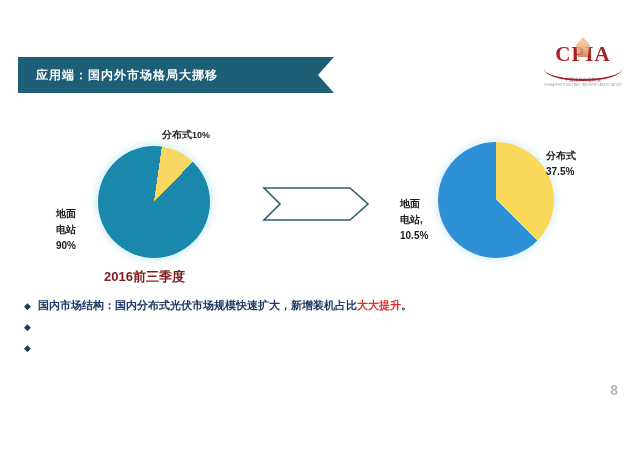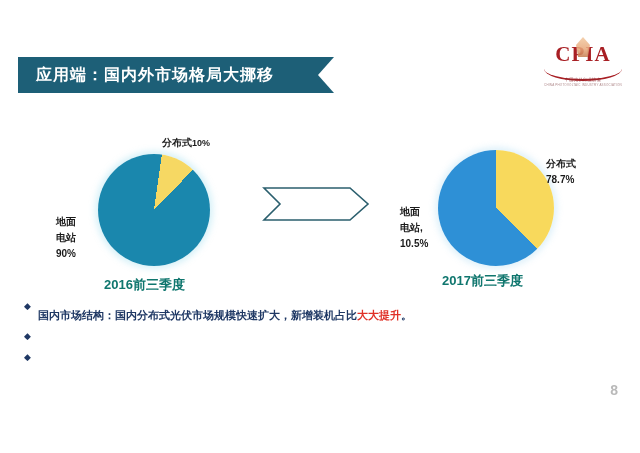--- a/index.html
+++ b/index.html
@@ -36,21 +36,21 @@
     left: 318px;
     top: 57px;
     width: 0;
     height: 0;
     border-top: 18px solid #1d5f77;
     border-bottom: 18px solid #1d5f77;
     border-right: 16px solid transparent;
   }
   #title-text {
     color: #ffffff;
-    font-size: 16px;
+    font-size: 12px;
     font-weight: bold;
     letter-spacing: 1px;
     white-space: nowrap;
     position: relative;
     z-index: 3;
   }
 
   
   #logo {
     position: absolute;
@@ -102,21 +102,21 @@
     font-size: 3px;
     color: #b08a8c;
     letter-spacing: .2px;
     white-space: nowrap;
     margin-top: 1px;
   }
 
   
   .chart-block {
     position: absolute;
-    top: 136px;
+    top: 128px;
   }
   #chart-left  { left: 56px;  width: 230px; height: 165px; }
   #chart-right { left: 398px; width: 230px; height: 165px; }
 
   .pie {
     position: absolute;
     border-radius: 50%;
   }
   #pie-left {
     left: 42px;
@@ -128,21 +128,21 @@
   #pie-right {
     left: 40px;
     top: 14px;
     width: 116px;
     height: 116px;
     box-shadow: 0 0 6px 3px rgba(150, 210, 240, .30);
   }
 
   .pie-caption {
     position: absolute;
-    color: #0f766e;
+    color: #7f1d1d;
     font-weight: bold;
     font-size: 13px;
     white-space: nowrap;
   }
   #caption-left  { left: 48px;  top: 140px; }
   #caption-right { left: 44px;  top: 136px; }
 
   .lbl {
     position: absolute;
     font-size: 10px;
@@ -200,21 +200,21 @@
     color: #1f3864;
     font-weight: bold;
     white-space: nowrap;
   }
   .bullet-dot {
     color: #1f3864;
     font-size: 9px;
     margin-right: 7px;
     line-height: 16px;
   }
-  .bullet-text { color: #1f3864; margin-top: 10px; }
+  .bullet-text { color: #1f3864; }
   .hl { color: #e03127; }
 
   
   #page-number {
     position: absolute;
     right: 22px;
     bottom: 55px;
     color: #b9b9b9;
     font-size: 14px;
     font-weight: bold;
@@ -258,30 +258,29 @@
 
   <svg id="chevron" viewBox="0 0 108 36">
     <polygon points="2,2 88,2 106,18 88,34 2,34 18,18" fill="#ffffff" stroke="#2b5f6e" stroke-width="1.6" stroke-linejoin="miter"></polygon>
   </svg>
 
   <div id="chart-right" class="chart-block">
     <div id="pie-right" class="pie" style="background: conic-gradient(rgb(248, 217, 92) 0deg, rgb(248, 217, 92) 135deg, rgb(46, 144, 214) 135deg, rgb(46, 144, 214) 360deg);"></div>
 
     <div class="lbl" id="lbl-right-dist">
       <div>分布式</div>
-      <div class="pct">78.7%</div>
+      <div class="pct">37.5%</div>
     </div>
 
     <div class="lbl" id="lbl-right-ground">
       <div>地面</div>
       <div>电站,</div>
       <div class="pct">10.5%</div>
     </div>
 
-    <div class="pie-caption" id="caption-right">2017前三季度</div>
   </div>
 
   <div id="bullets">
       <div class="bullet-row">
         <span class="bullet-dot">◆</span>
         <span class="bullet-text"><span>国内市场结构：国内分布式光伏市场规模快速扩大，新增装机占比</span><span class="hl">大大提升</span><span>。</span></span>
       </div>
       <div class="bullet-row">
         <span class="bullet-dot">◆</span>
       </div>

